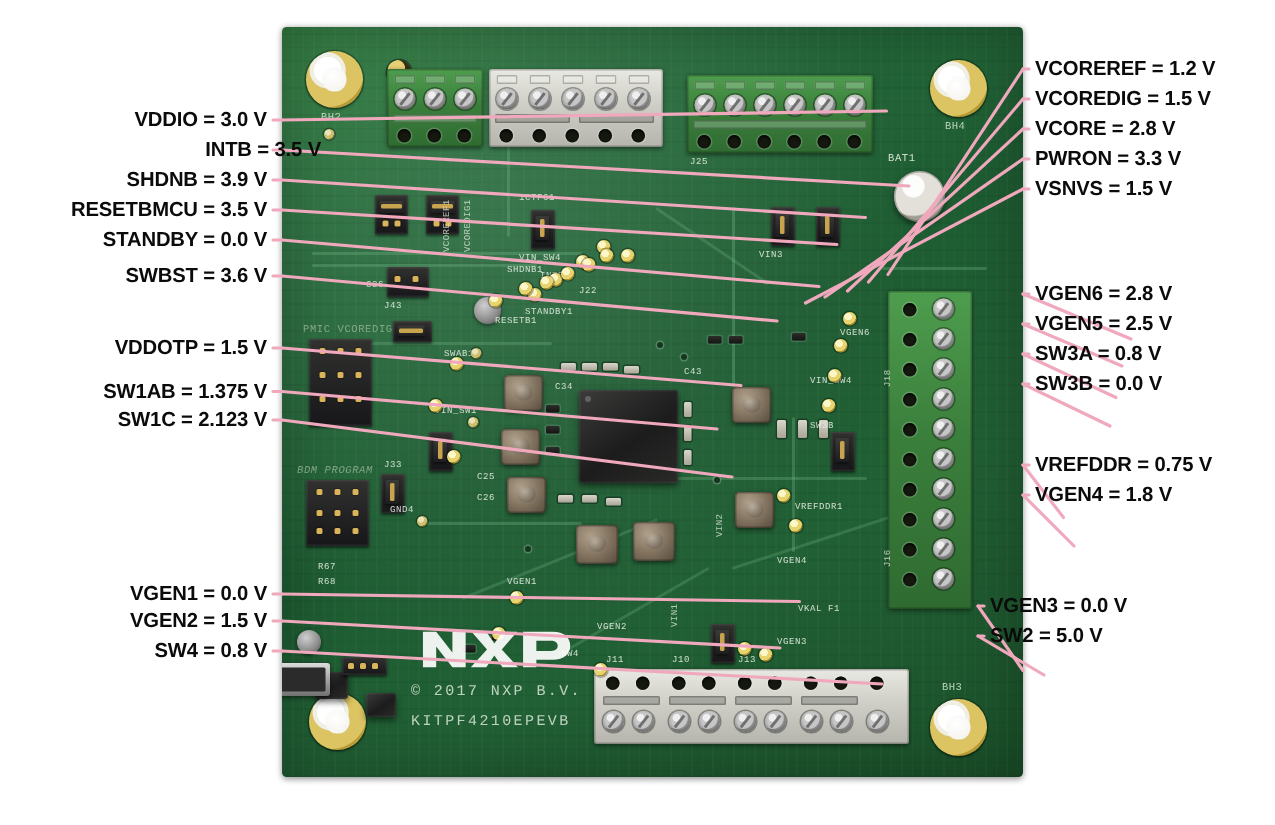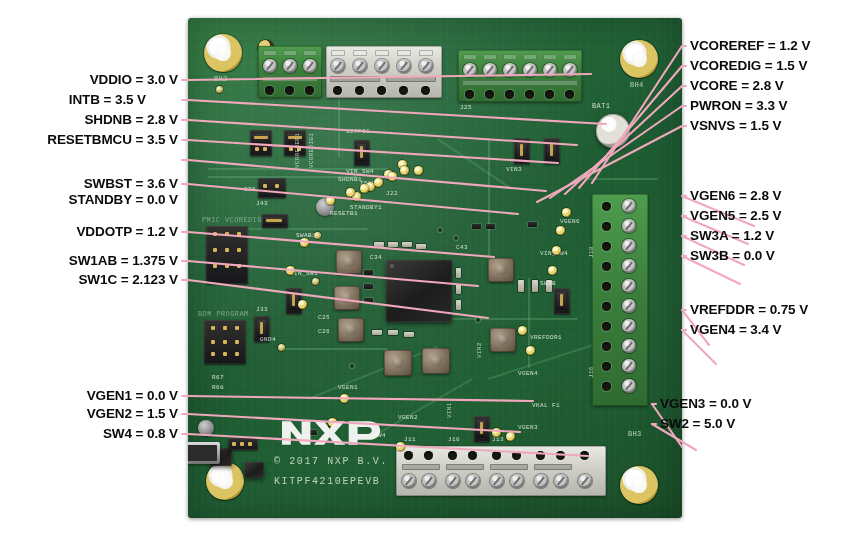--- a/index.html
+++ b/index.html
@@ -136,21 +136,21 @@
         <i></i>
       </div>
     <span class="mlabel" style="left:442px;top:63px;">BH4</span>
     <div class="mhole" style="left:18px;top:444px;width:38px;height:38px;">
         <i></i>
       </div>
     <span class="mlabel" style="left:22px;top:432px;">BH1</span>
     <div class="mhole" style="left:432px;top:448px;width:38px;height:38px;">
         <i></i>
       </div>
-    <span class="mlabel" style="left:440px;top:412px;">BH3</span>
+    <span class="mlabel" style="left:440px;top:437px;">BH3</span>
 
     <div style="position:absolute;left:70px;top:22px;width:16px;height:16px;border-radius:50%;
       background:radial-gradient(circle at 40% 35%,#e8cf74 0 38%,#3a2f12 42% 100%);box-shadow:0 0 0 1px rgba(0,0,0,.4);"></div>
 
     <div class="tb green" style="left:70px;top:28px;width:64px;height:52px;">
       <div class="slot" style="left:5px;top:4px;width:14px;height:6px;"></div>
       <div class="slot" style="left:25px;top:4px;width:14px;height:6px;"></div>
       <div class="slot" style="left:45px;top:4px;width:14px;height:6px;"></div>
       <div class="screw" style="left:5px;top:13px;"></div>
       <div class="screw" style="left:25px;top:13px;"></div>
@@ -245,21 +245,21 @@
       <div class="pin" style="left:7px;top:6px;"></div>
         <div class="pin" style="left:19px;top:6px;"></div>
         <div class="pin" style="left:31px;top:6px;"></div>
       <div class="pin" style="left:7px;top:22px;"></div>
         <div class="pin" style="left:19px;top:22px;"></div>
         <div class="pin" style="left:31px;top:22px;"></div>
       <div class="pin" style="left:7px;top:38px;"></div>
         <div class="pin" style="left:19px;top:38px;"></div>
         <div class="pin" style="left:31px;top:38px;"></div>
     </div>
-    <span class="silk silkdim" style="left:10px;top:292px;font-size:7px;">BDM PROGRAM</span>
+    <span class="silk silkdim" style="left:10px;top:292px;font-size:7px;font-style:italic;">BDM PROGRAM</span>
     <div class="hdr" style="left:16px;top:302px;width:42px;height:44px;">
       <div class="pin" style="left:7px;top:6px;"></div>
         <div class="pin" style="left:19px;top:6px;"></div>
         <div class="pin" style="left:31px;top:6px;"></div>
       <div class="pin" style="left:7px;top:20px;"></div>
         <div class="pin" style="left:19px;top:20px;"></div>
         <div class="pin" style="left:31px;top:20px;"></div>
       <div class="pin" style="left:7px;top:32px;"></div>
         <div class="pin" style="left:19px;top:32px;"></div>
         <div class="pin" style="left:31px;top:32px;"></div>
@@ -539,41 +539,41 @@
       <line x1="686" y1="330" x2="682" y2="330" stroke="#f0a8bd" stroke-width="2.1" stroke-linecap="round"></line>
       <line x1="682" y1="330" x2="716" y2="364" stroke="#f0a8bd" stroke-width="2.1" stroke-linecap="round"></line>
       <line x1="656" y1="404" x2="652" y2="404" stroke="#f0a8bd" stroke-width="2.1" stroke-linecap="round"></line>
       <line x1="652" y1="404" x2="682" y2="447" stroke="#f0a8bd" stroke-width="2.1" stroke-linecap="round"></line>
       <line x1="656" y1="424" x2="652" y2="424" stroke="#f0a8bd" stroke-width="2.1" stroke-linecap="round"></line>
       <line x1="652" y1="424" x2="696" y2="450" stroke="#f0a8bd" stroke-width="2.1" stroke-linecap="round"></line>
     </svg>
 
   <div id="left-callouts">
       <div class="callout left" style="top: 73px; right: 672px;">VDDIO = 3.0 V</div>
-      <div class="callout left" style="top: 93px; right: 704px;">INTB = 3.5 V</div>
-      <div class="callout left" style="top: 113px; right: 672px;">SHDNB = 2.8 V</div>
+      <div class="callout left" style="top: 93px; right: 636px;">INTB = 3.5 V</div>
+      <div class="callout left" style="top: 113px; right: 672px;">SHDNB = 3.9 V</div>
       <div class="callout left" style="top: 133px; right: 672px;">RESETBMCU = 3.5 V</div>
-      <div class="callout left" style="top: 153px; right: 672px; margin-top: 40px;">STANDBY = 0.0 V</div>
+      <div class="callout left" style="top: 153px; right: 672px;">STANDBY = 0.0 V</div>
       <div class="callout left" style="top: 177px; right: 672px;">SWBST = 3.6 V</div>
-      <div class="callout left" style="top: 225px; right: 672px;">VDDOTP = 1.2 V</div>
+      <div class="callout left" style="top: 225px; right: 672px;">VDDOTP = 1.5 V</div>
       <div class="callout left" style="top: 254px; right: 672px;">SW1AB = 1.375 V</div>
       <div class="callout left" style="top: 273px; right: 672px;">SW1C = 2.123 V</div>
       <div class="callout left" style="top: 389px; right: 672px;">VGEN1 = 0.0 V</div>
       <div class="callout left" style="top: 407px; right: 672px;">VGEN2 = 1.5 V</div>
       <div class="callout left" style="top: 427px; right: 672px;">SW4 = 0.8 V</div>
     </div>
   <div id="right-callouts">
       <div class="callout right" style="top: 39px; left: 690px;">VCOREREF = 1.2 V</div>
       <div class="callout right" style="top: 59px; left: 690px;">VCOREDIG = 1.5 V</div>
       <div class="callout right" style="top: 79px; left: 690px;">VCORE = 2.8 V</div>
       <div class="callout right" style="top: 99px; left: 690px;">PWRON = 3.3 V</div>
       <div class="callout right" style="top: 119px; left: 690px;">VSNVS = 1.5 V</div>
       <div class="callout right" style="top: 189px; left: 690px;">VGEN6 = 2.8 V</div>
       <div class="callout right" style="top: 209px; left: 690px;">VGEN5 = 2.5 V</div>
-      <div class="callout right" style="top: 229px; left: 690px;">SW3A = 1.2 V</div>
+      <div class="callout right" style="top: 229px; left: 690px;">SW3A = 0.8 V</div>
       <div class="callout right" style="top: 249px; left: 690px;">SW3B = 0.0 V</div>
       <div class="callout right" style="top: 303px; left: 690px;">VREFDDR = 0.75 V</div>
-      <div class="callout right" style="top: 323px; left: 690px;">VGEN4 = 3.4 V</div>
+      <div class="callout right" style="top: 323px; left: 690px;">VGEN4 = 1.8 V</div>
       <div class="callout right" style="top: 397px; left: 660px;">VGEN3 = 0.0 V</div>
       <div class="callout right" style="top: 417px; left: 660px;">SW2 = 5.0 V</div>
     </div>
 
 </div>
 
 </body></html>

